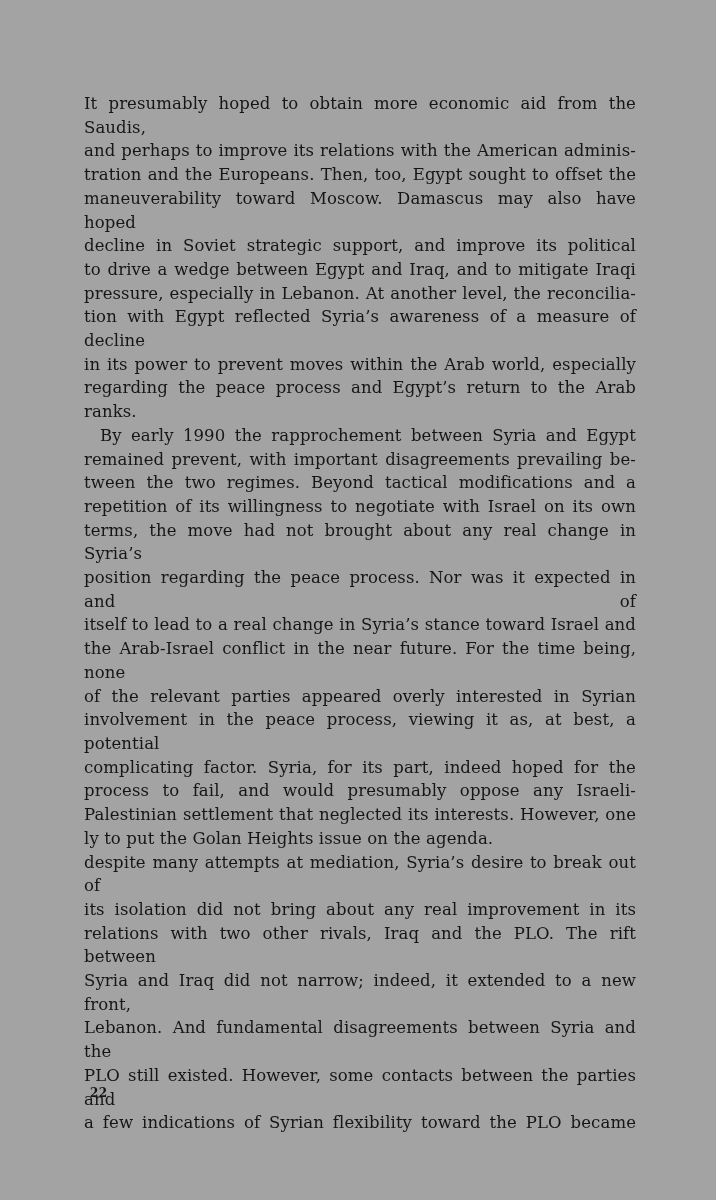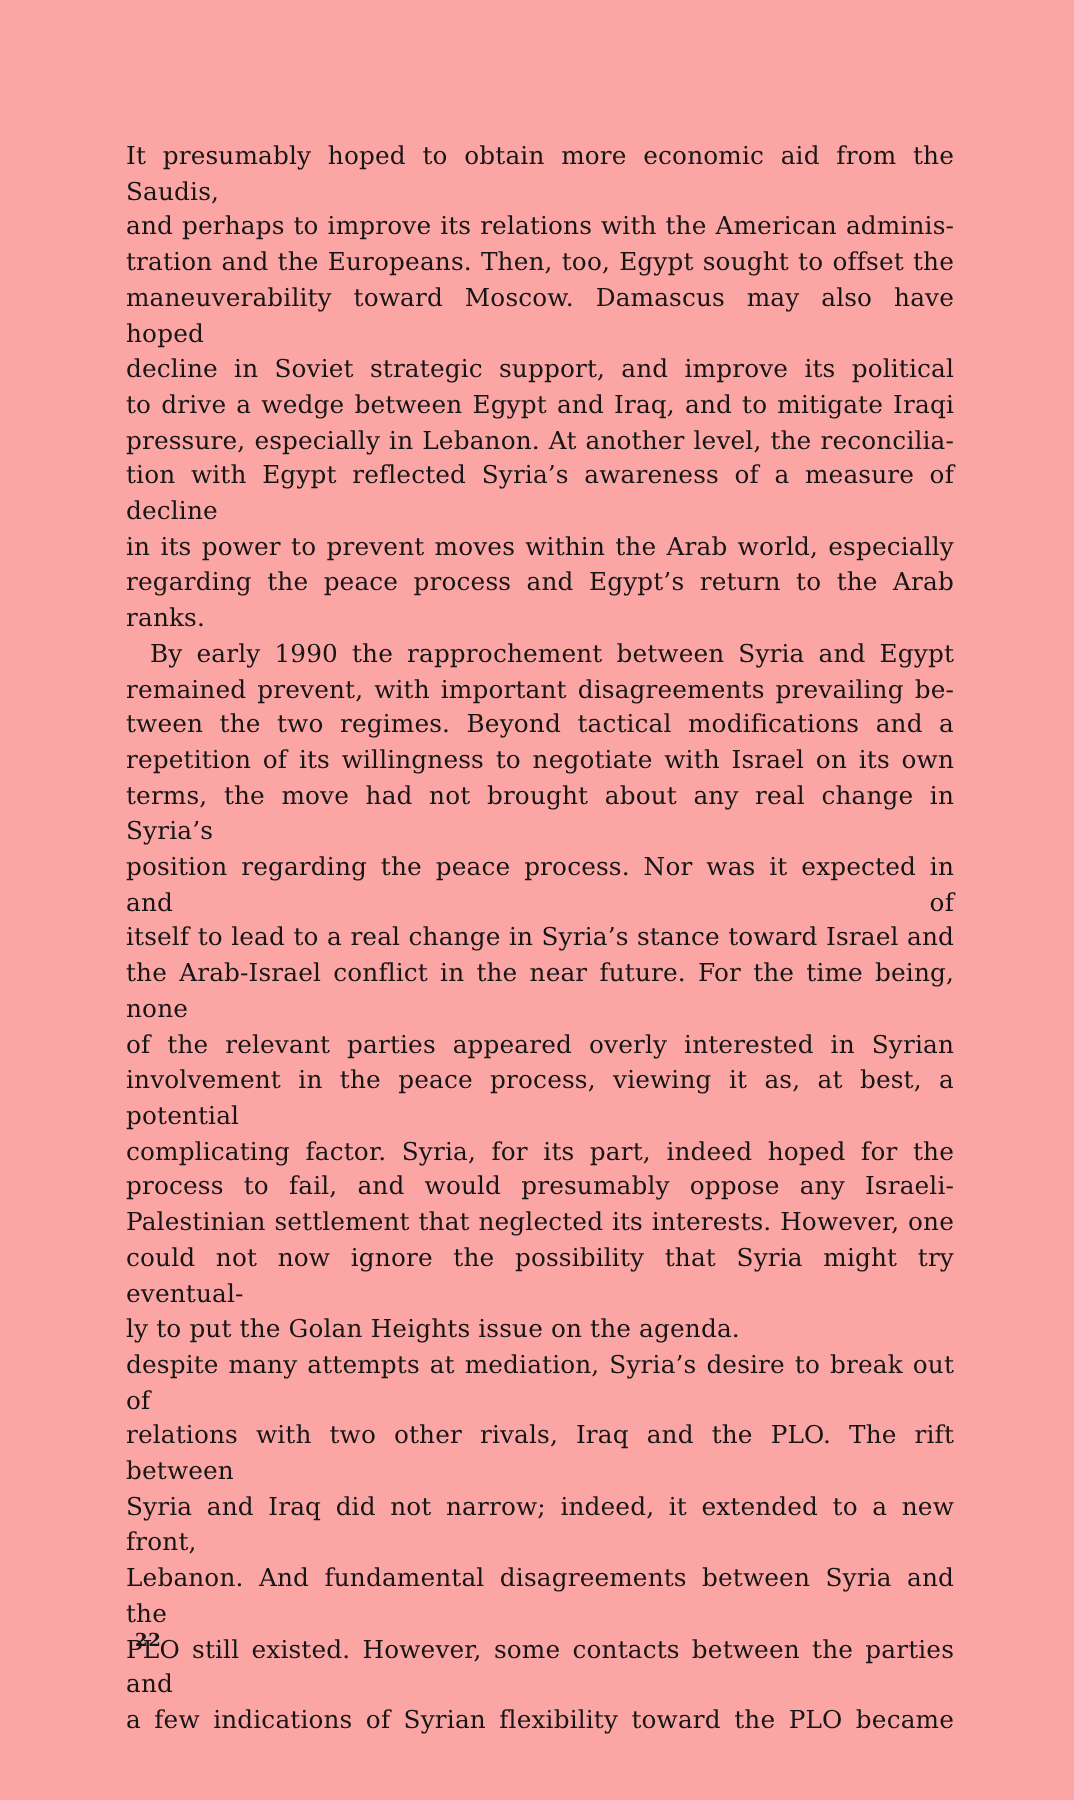--- a/index.html
+++ b/index.html
@@ -10,21 +10,21 @@
     width: 716px;
     height: 1200px;
     background: #fcfcfb;
     overflow: hidden;
     font-family: "DejaVu Serif", serif;
   }
   .book-page {
     position: relative;
     width: 716px;
     height: 1200px;
-    background: #fca5a5;
+    background: #a3a3a3;
   }
   .text-block {
     position: absolute;
     left: 84px;
     top: 92px;
     width: 552px;
     font-size: 16.5px;
     line-height: 23.7px;
     color: #161616;
     letter-spacing: 0.1px;
@@ -79,25 +79,25 @@
         <div class="line">repetition of its willingness to negotiate with Israel on its own</div>
         <div class="line">terms, the move had not brought about any real change in Syria’s</div>
         <div class="line">position regarding the peace process. Nor was it expected in and of</div>
         <div class="line">itself to lead to a real change in Syria’s stance toward Israel and</div>
         <div class="line">the Arab-Israel conflict in the near future. For the time being, none</div>
         <div class="line">of the relevant parties appeared overly interested in Syrian</div>
         <div class="line">involvement in the peace process, viewing it as, at best, a potential</div>
         <div class="line">complicating factor. Syria, for its part, indeed hoped for the</div>
         <div class="line">process to fail, and would presumably oppose any Israeli-</div>
         <div class="line">Palestinian settlement that neglected its interests. However, one</div>
-        <div class="line">could not now ignore the possibility that Syria might try eventual-</div>
         <div class="line last">ly to put the Golan Heights issue on the agenda.</div>
       </div>
       <div class="paragraph">
         <div class="line">despite many attempts at mediation, Syria’s desire to break out of</div>
+        <div class="line">its isolation did not bring about any real improvement in its</div>
         <div class="line">relations with two other rivals, Iraq and the PLO. The rift between</div>
         <div class="line">Syria and Iraq did not narrow; indeed, it extended to a new front,</div>
         <div class="line">Lebanon. And fundamental disagreements between Syria and the</div>
         <div class="line">PLO still existed. However, some contacts between the parties and</div>
         <div class="line">a few indications of Syrian flexibility toward the PLO became</div>
       </div>
     </div>
   <div class="page-number">22</div>
 </div>
 

